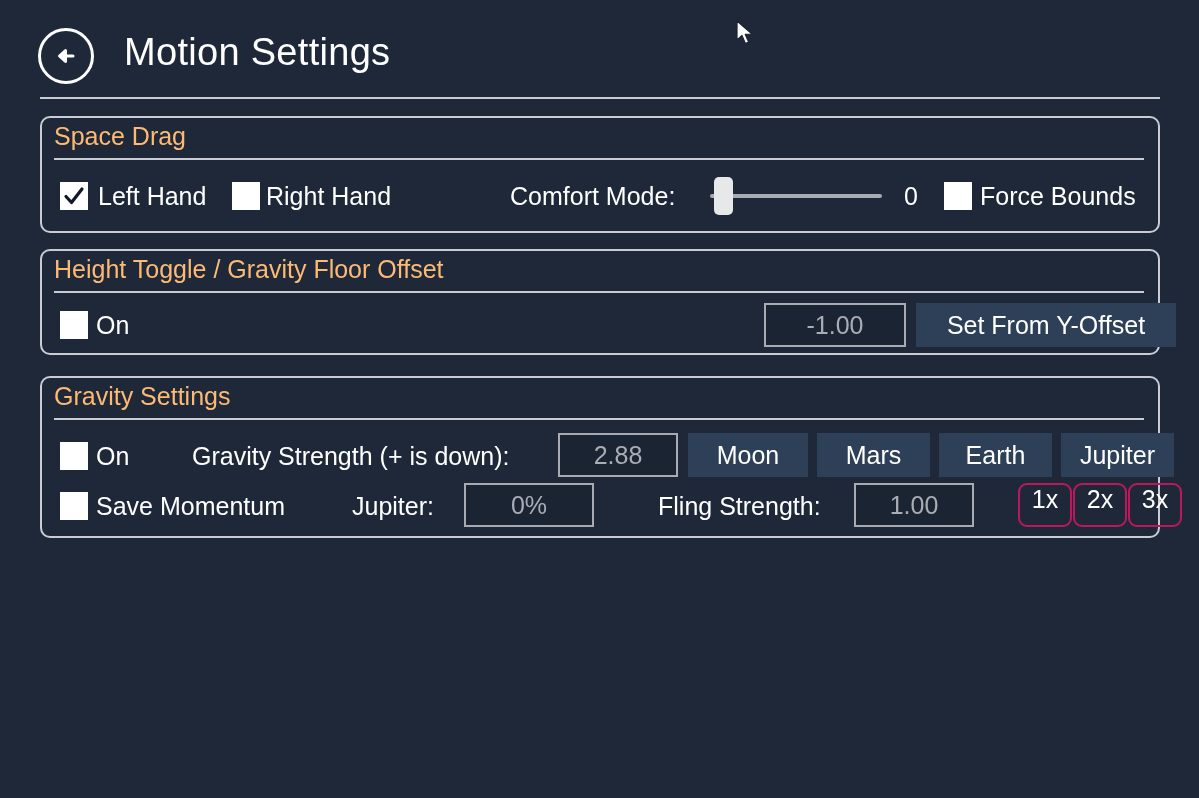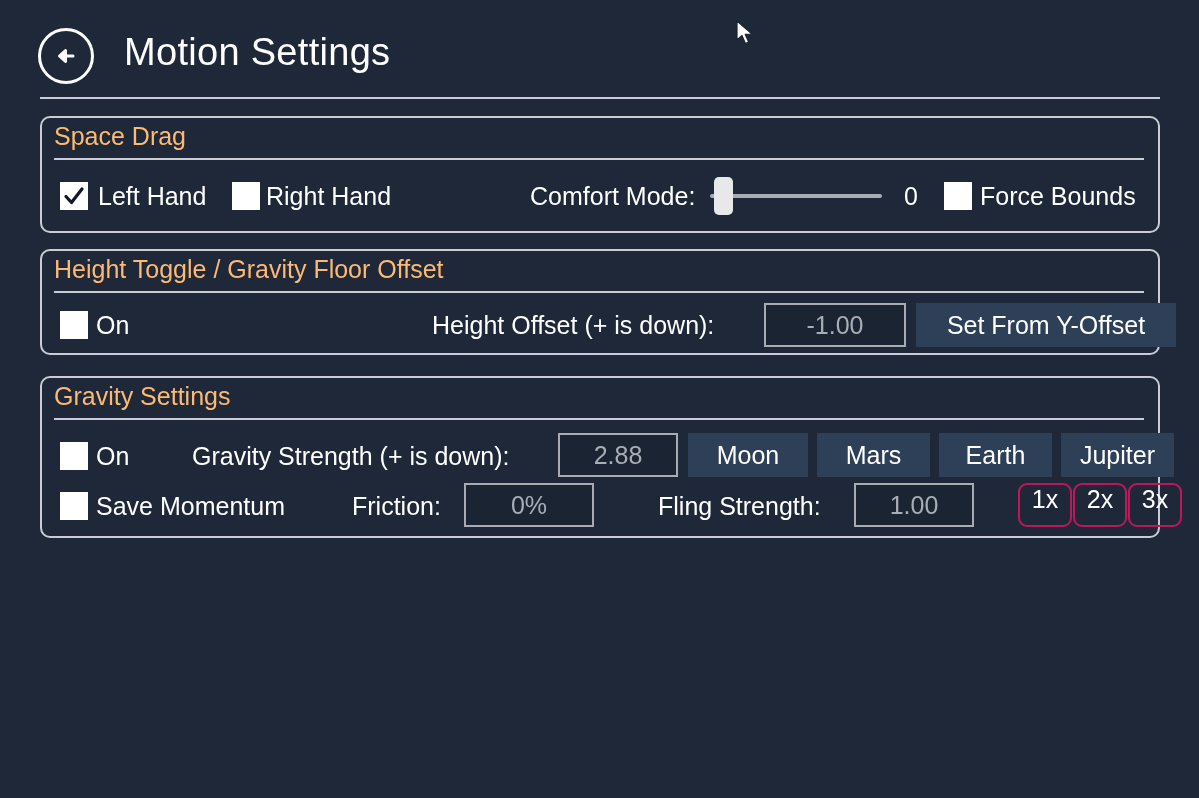--- a/index.html
+++ b/index.html
@@ -245,40 +245,39 @@
         <svg width="24" height="24" viewBox="0 0 24 24">
           <path d="M4 12.5 L9.5 18.5 L20 5" fill="none" stroke="#111827" stroke-width="3.2" stroke-linecap="round" stroke-linejoin="round"></path>
         </svg>
       </span>
     </div>
     <div class="cb-label" style="left:56px; top:64px;">Left Hand</div>
 
     <div class="checkbox" style="left:190px; top:64px;"></div>
     <div class="cb-label" style="left:224px; top:64px;">Right Hand</div>
 
-    <div class="flabel" style="left:468px; top:64px;margin-left:20px;">Comfort Mode:</div>
+    <div class="flabel" style="left:468px; top:64px;">Comfort Mode:</div>
 
     <div class="slider" style="left:668px; top:59px; width:180px; height:38px;">
       <div class="slider-track"></div>
       <div class="slider-handle"></div>
     </div>
     <div class="slider-value" style="left:862px; top:64px;">0</div>
 
     <div class="checkbox" style="left:902px; top:64px;"></div>
     <div class="cb-label" style="left:938px; top:64px;">Force Bounds</div>
   </div>
 
   <div class="panel" id="panel-height">
     <div class="panel-title">Height Toggle / Gravity Floor Offset</div>
     <div class="panel-rule"></div>
 
     <div class="checkbox" style="left:18px; top:60px;"></div>
     <div class="cb-label" style="left:54px; top:60px;">On</div>
 
-    <div class="flabel" style="left:390px; top:60px;">Height Offset (+ is down):</div>
 
     <div class="field" style="left:722px; top:52px; width:142px; height:44px;text-align:center;">
       <span>-1.00</span>
     </div>
 
     <div class="btn-fill" style="left:874px; top:52px; width:260px; height:44px;">
       <span>Set From Y-Offset</span>
     </div>
   </div>
 
@@ -304,21 +303,21 @@
     <div class="btn-fill" style="left:897px; top:55px; width:113px; height:44px;">
       <span>Earth</span>
     </div>
     <div class="btn-fill" style="left:1019px; top:55px; width:113px; height:44px;">
       <span>Jupiter</span>
     </div>
 
     <div class="checkbox" style="left:18px; top:114px;"></div>
     <div class="cb-label" style="left:54px; top:114px;">Save Momentum</div>
 
-    <div class="flabel" style="left:310px; top:114px;">Friction:</div>
+    <div class="flabel" style="left:310px; top:114px;">Jupiter:</div>
 
     <div class="field" style="left:422px; top:105px; width:130px; height:44px;">
       <span>0%</span>
     </div>
 
     <div class="flabel" style="left:616px; top:114px;">Fling Strength:</div>
 
     <div class="field" style="left:812px; top:105px; width:120px; height:44px;">
       <span>1.00</span>
     </div>

